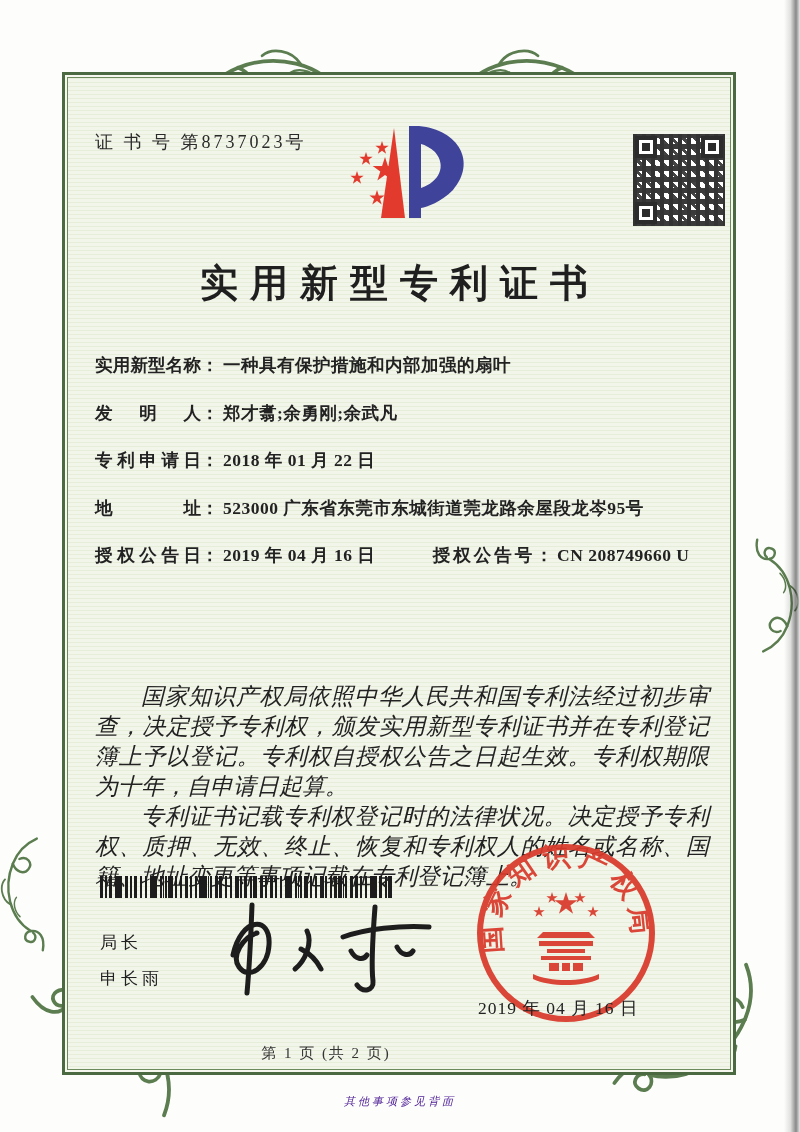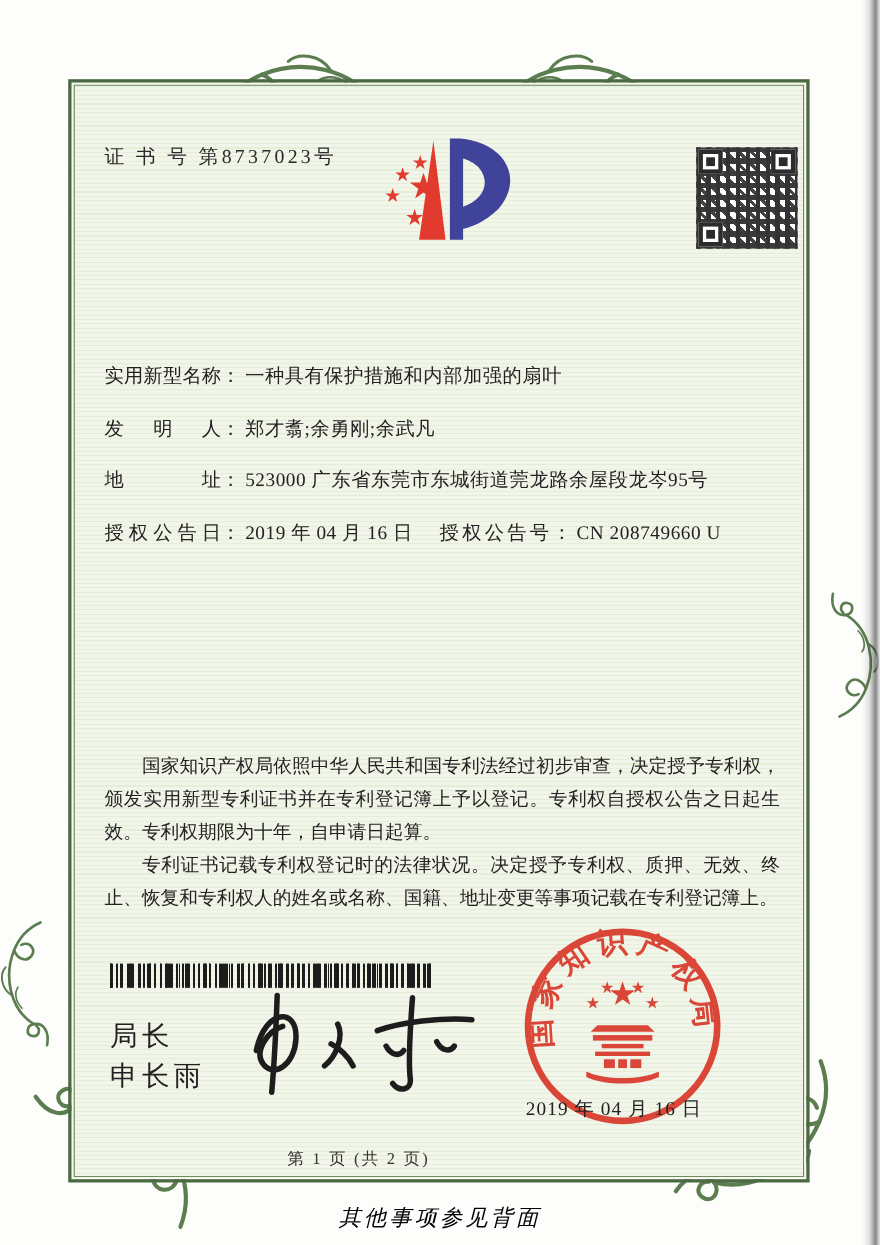--- a/index.html
+++ b/index.html
@@ -50,49 +50,49 @@
     content:"";position:absolute;left:3px;top:3px;width:8px;height:8px;background:#2c2c2c;
   }
   .qr .f-tl{left:2px;top:2px;}
   .qr .f-tr{right:2px;top:2px;}
   .qr .f-bl{left:2px;bottom:2px;}
   .title{
     position:absolute;left:0;top:258px;width:800px;
     text-align:center;font-size:38px;font-weight:bold;
     letter-spacing:12px;color:#1f1f1f;
   }
-  .fields{position:absolute;left:95px;top:328px;width:620px;font-size:17.5px;}
+  .fields{position:absolute;left:95px;top:352px;width:620px;font-size:17.5px;font-weight:bold;}
   .field-row{margin-bottom:20.5px;line-height:27px;white-space:nowrap;}
   .flabel{
     display:inline-block;width:106px;
     text-align:justify;text-align-last:justify;
     vertical-align:top;
   }
   .fvalue{letter-spacing:.5px;}
-  .flabel2{display:inline-block;margin-left:20px;letter-spacing:3px;}
-  .paras{position:absolute;left:95px;top:682px;width:614px;font-size:17px;line-height:30px;text-align:justify;}
+  .flabel2{display:inline-block;margin-left:53px;letter-spacing:3px;}
+  .paras{position:absolute;left:95px;top:682px;width:614px;font-size:23px;line-height:30px;text-align:justify;font-style:italic;}
   .paras p{margin:0;text-indent:2em;}
   .barcode{
     position:absolute;left:100px;top:876px;width:292px;height:22px;
     background:
       repeating-linear-gradient(90deg,#1c1c1c 0 2px,transparent 2px 5px),
       repeating-linear-gradient(90deg,#1c1c1c 0 1px,transparent 1px 9px),
       repeating-linear-gradient(90deg,#1c1c1c 0 3px,transparent 3px 17px);
   }
-  .signer{position:absolute;left:100px;top:925px;font-size:25px;line-height:36px;letter-spacing:4px;}
+  .signer{position:absolute;left:100px;top:925px;font-size:17px;line-height:36px;letter-spacing:4px;}
   .signature{position:absolute;left:205px;top:893px;width:240px;height:112px;}
   .seal{position:absolute;left:475px;top:842px;width:182px;height:182px;opacity:.93;}
   .seal-date{position:absolute;left:478px;top:996px;font-size:17.5px;letter-spacing:1px;z-index:3;}
   .page-footer{
     position:absolute;left:0;top:1044px;width:652px;text-align:center;
     font-size:15px;letter-spacing:2px;color:#333;
   }
   .back-note{
     position:absolute;left:0;top:1094px;width:800px;text-align:center;
-    font-size:20px;letter-spacing:3px;color:#000000;font-style:italic;
+    font-size:11px;letter-spacing:3px;color:#4c1d95;font-style:italic;
   }
   .orn{position:absolute;pointer-events:none;}
   .hidden-defs{position:absolute;width:0;height:0;overflow:hidden;}
 </style>
 </head>
 <body>
 
 <svg class="hidden-defs" aria-hidden="true">
   <defs>
     <polygon id="star5" points="0,-1 0.225,-0.31 0.95,-0.31 0.363,0.118 0.588,0.81 0,0.38 -0.588,0.81 -0.363,0.118 -0.95,-0.31 -0.225,-0.31"></polygon>
@@ -143,29 +143,34 @@
       <use href="#star5" transform="translate(42,80) scale(8)"></use>
     </g>
   </svg>
 
   <div class="qr">
     <div class="finder f-tl"></div>
     <div class="finder f-tr"></div>
     <div class="finder f-bl"></div>
   </div>
 
+  <div class="title">实用新型专利证书</div>
 
   <div class="fields">
     <div class="field-row">
       <span class="flabel">实用新型名称</span><span>：</span>
       <span class="fvalue">一种具有保护措施和内部加强的扇叶</span>
     </div>
     <div class="field-row">
       <span class="flabel">发明人</span><span>：</span>
       <span class="fvalue">郑才翥;余勇刚;余武凡</span>
+    </div>
+    <div class="field-row">
+      <span class="flabel">专利申请日</span><span>：</span>
+      <span class="fvalue">2018 年 01 月 22 日</span>
     </div>
     <div class="field-row">
       <span class="flabel">地址</span><span>：</span>
       <span class="fvalue">523000 广东省东莞市东城街道莞龙路余屋段龙岑95号</span>
     </div>
     <div class="field-row">
       <span class="flabel">授权公告日</span><span>：</span>
       <span class="fvalue">2019 年 04 月 16 日</span>
       <span class="flabel2">授权公告号</span><span>：</span>
       <span class="fvalue">CN 208749660 U</span>

